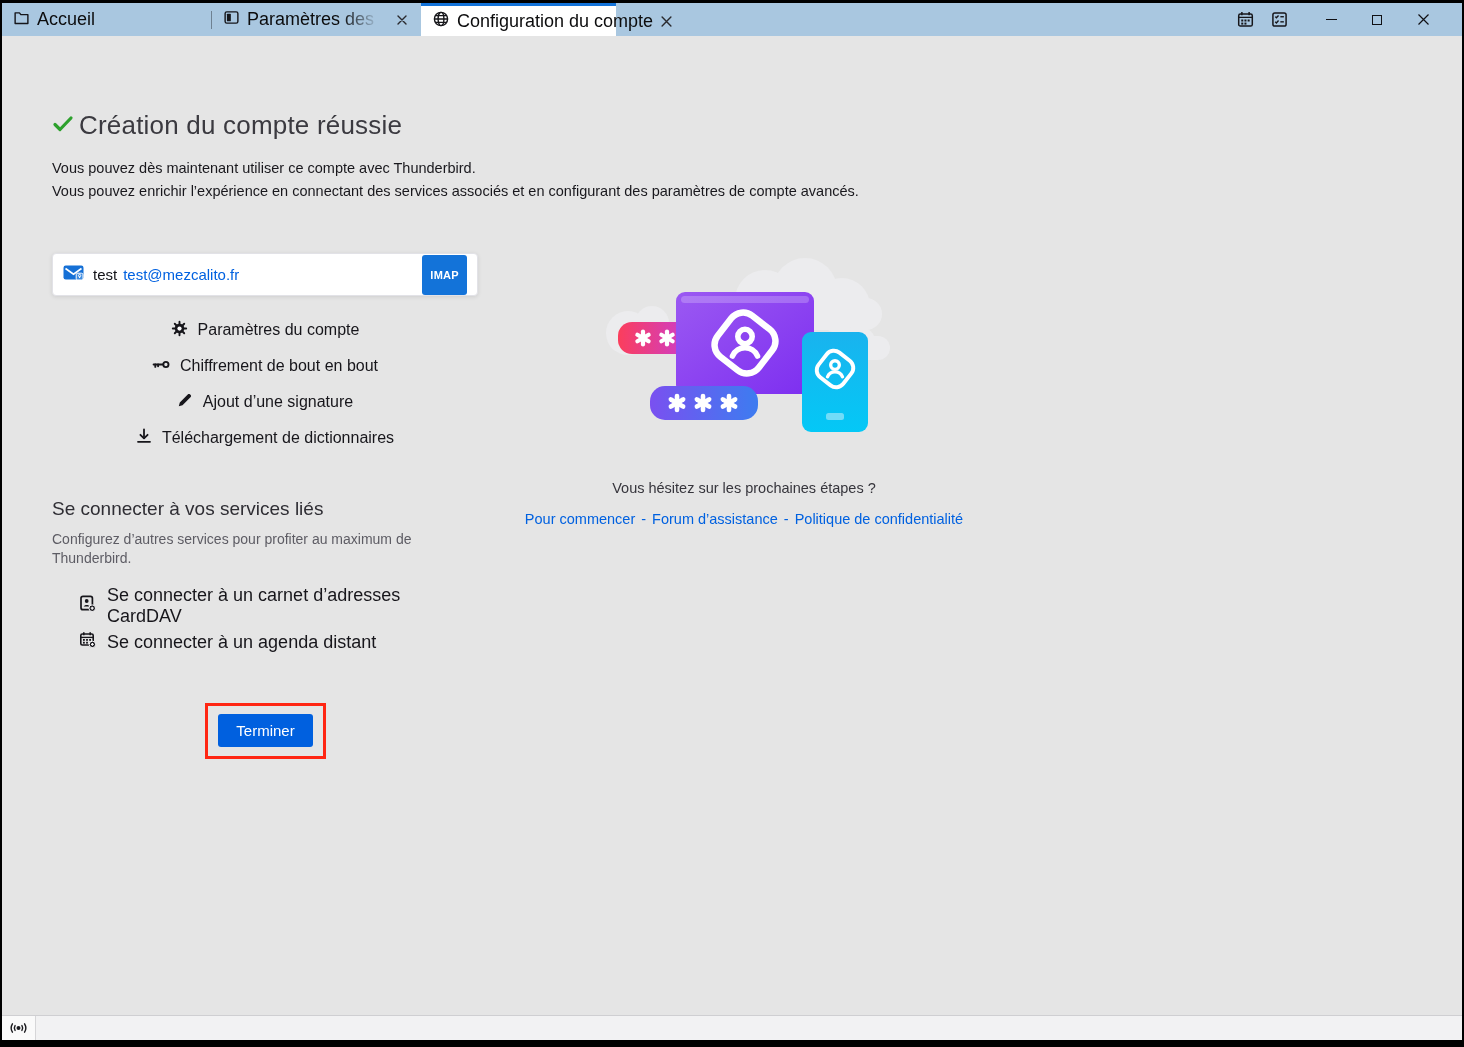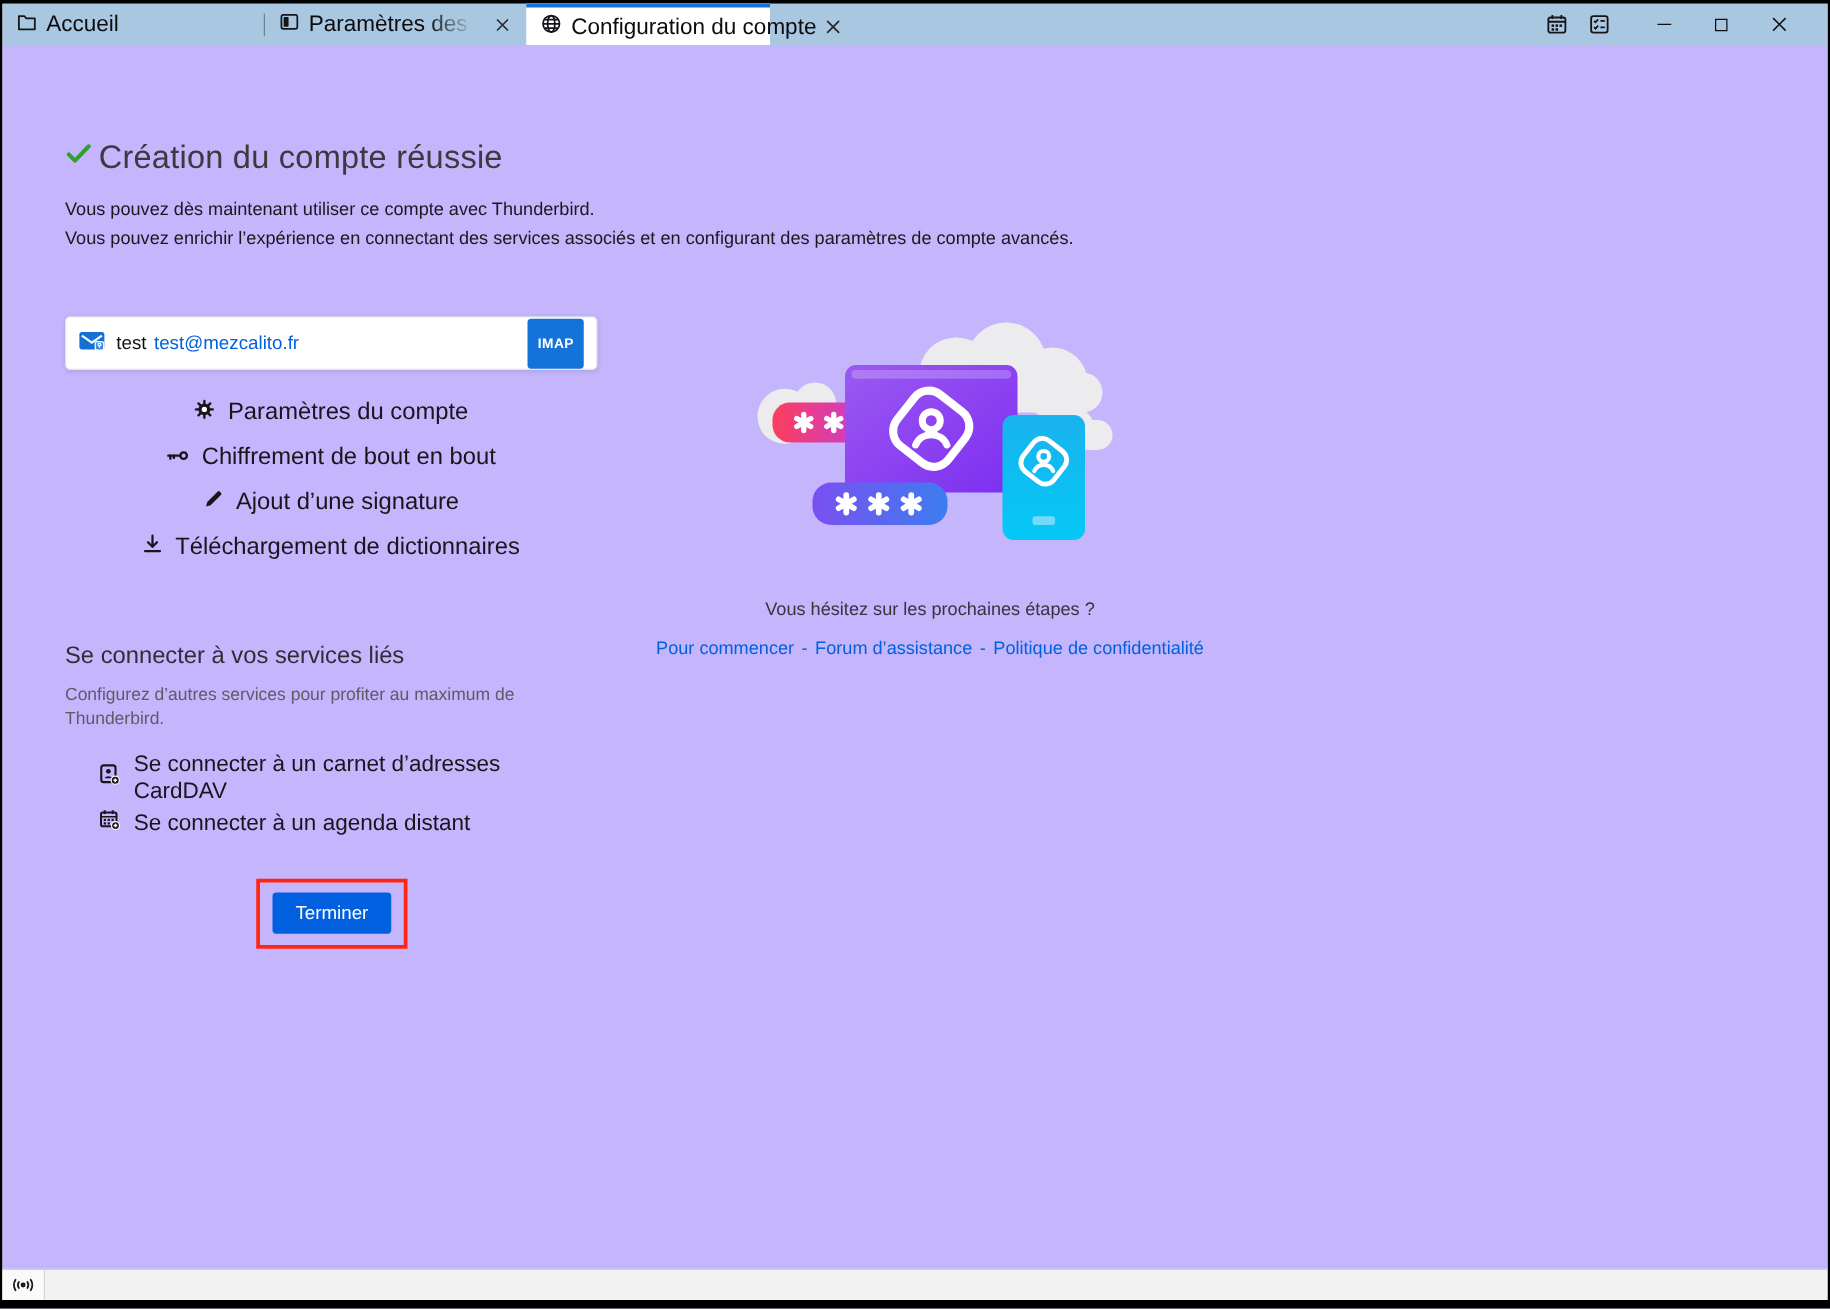--- a/index.html
+++ b/index.html
@@ -17,34 +17,34 @@
   .tab-settings .lbl { max-width:132px; overflow:hidden; -webkit-mask-image:linear-gradient(90deg,#000 72%,transparent); mask-image:linear-gradient(90deg,#000 72%,transparent); }
   .tab-active { width:195px; background:#fff; border-top:3px solid #1373d9; padding-top:0; }
   .tab-close { margin-left:auto; width:18px; height:18px; display:flex; align-items:center; justify-content:center; border-radius:3px; cursor:pointer; }
   .titlebar-right { margin-left:auto; display:flex; align-items:center; padding-right:16px; }
   .tb-icon { width:30px; height:33px; display:flex; align-items:center; justify-content:center; cursor:pointer; }
   .win-btn { width:46px; height:33px; display:flex; align-items:center; justify-content:center; cursor:pointer; }
   .min-glyph { width:11px; height:0; border-top:1.6px solid #101014; }
   .max-glyph { width:10px; height:10px; border:1.6px solid #101014; }
 
   
-  .content { position:relative; flex:1 1 auto; background:#c4b5fd; overflow:hidden; }
+  .content { position:relative; flex:1 1 auto; background:#e5e5e5; overflow:hidden; }
   .hero { position:absolute; left:50px; top:74px; display:flex; align-items:center; gap:5px; }
   .hero h1 { font-size:26px; font-weight:300; color:#3b3a40; letter-spacing:.2px; }
   .intro { position:absolute; left:50px; top:121px; font-size:14.5px; line-height:22.5px; color:#19181d; }
 
   .card { position:absolute; left:50px; top:217px; width:426px; height:43px; background:#fff; border:1px solid #e2e2e7; border-radius:4px; box-shadow:0 1px 4px rgba(0,0,0,.1); display:flex; align-items:center; padding:0 10px; }
   .card .name { margin-left:9px; font-size:15px; color:#121217; }
   .card .email { margin-left:6px; font-size:15px; color:#0061e0; cursor:pointer; }
   .badge { margin-left:auto; background:#1373d9; color:#fff; font-size:11px; font-weight:bold; padding:14px 8px; border-radius:3px; letter-spacing:.3px; }
 
   .quicklinks { position:absolute; left:50px; top:276px; width:426px; }
-  .ql { height:36px; display:flex; align-items:center; justify-content:center; gap:10px; font-size:19px; color:#17161b; cursor:pointer; }
-
-  .services { position:absolute; left:50px; top:462px; width:420px;margin-top:16px; }
+  .ql { height:36px; display:flex; align-items:center; justify-content:center; gap:10px; font-size:16px; color:#17161b; cursor:pointer; }
+
+  .services { position:absolute; left:50px; top:462px; width:420px; }
   .services h2 { font-size:19px; font-weight:300; color:#2f2e34; }
   .services .desc { margin-top:10px; width:362px; font-size:14px; line-height:19px; color:#5d5c64; }
   .slinks { margin-top:20px; margin-left:27px; }
   .sl { height:36px; display:flex; align-items:center; gap:11px; font-size:18px; color:#17161b; cursor:pointer; }
 
   .finish-wrap { position:absolute; left:203px; top:667px; border:3px solid #ff2613; padding:8px 10px 9px; }
   .finish-btn { width:95px; height:33px; background:#0060df; color:#fff; border:none; border-radius:3px; font-size:15px; font-family:inherit; cursor:pointer; }
 
   .aside { position:absolute; left:520px; top:212px; width:444px; text-align:center; }
   .aside svg.illus { display:block; margin:0 auto; }

